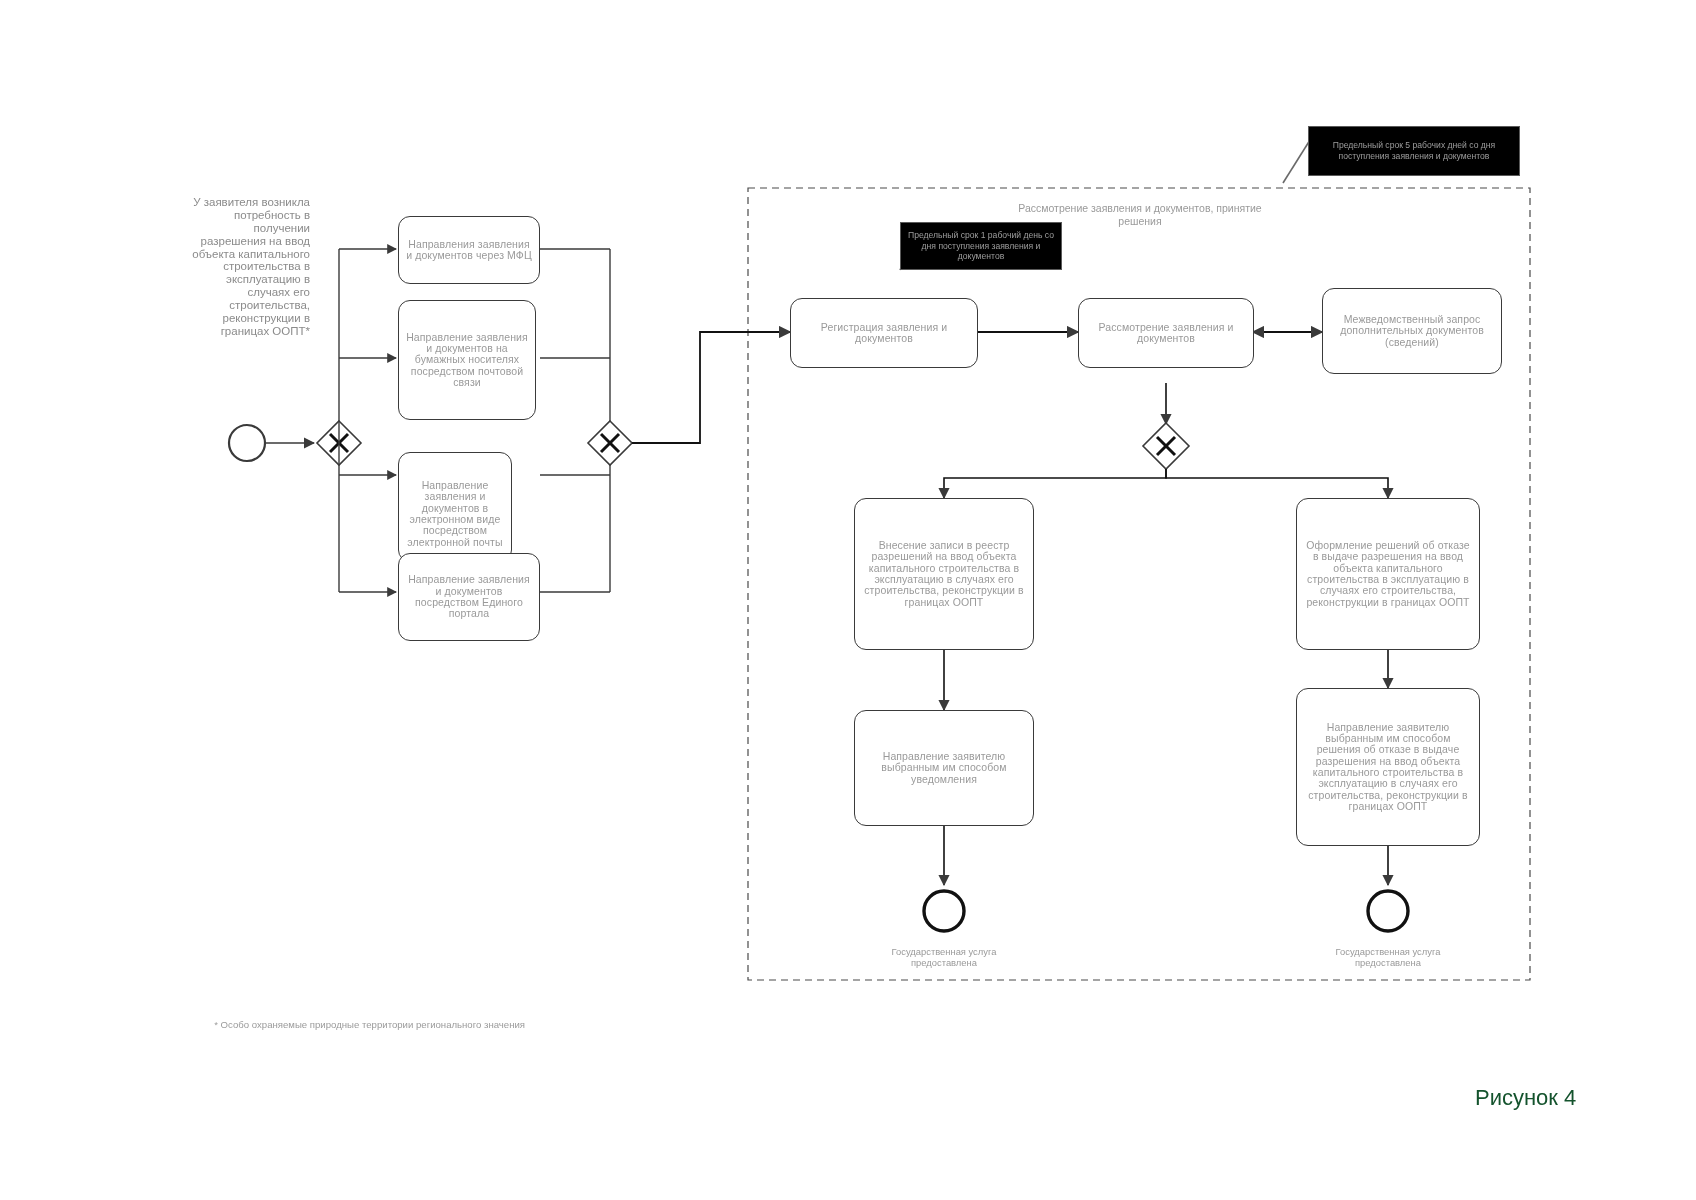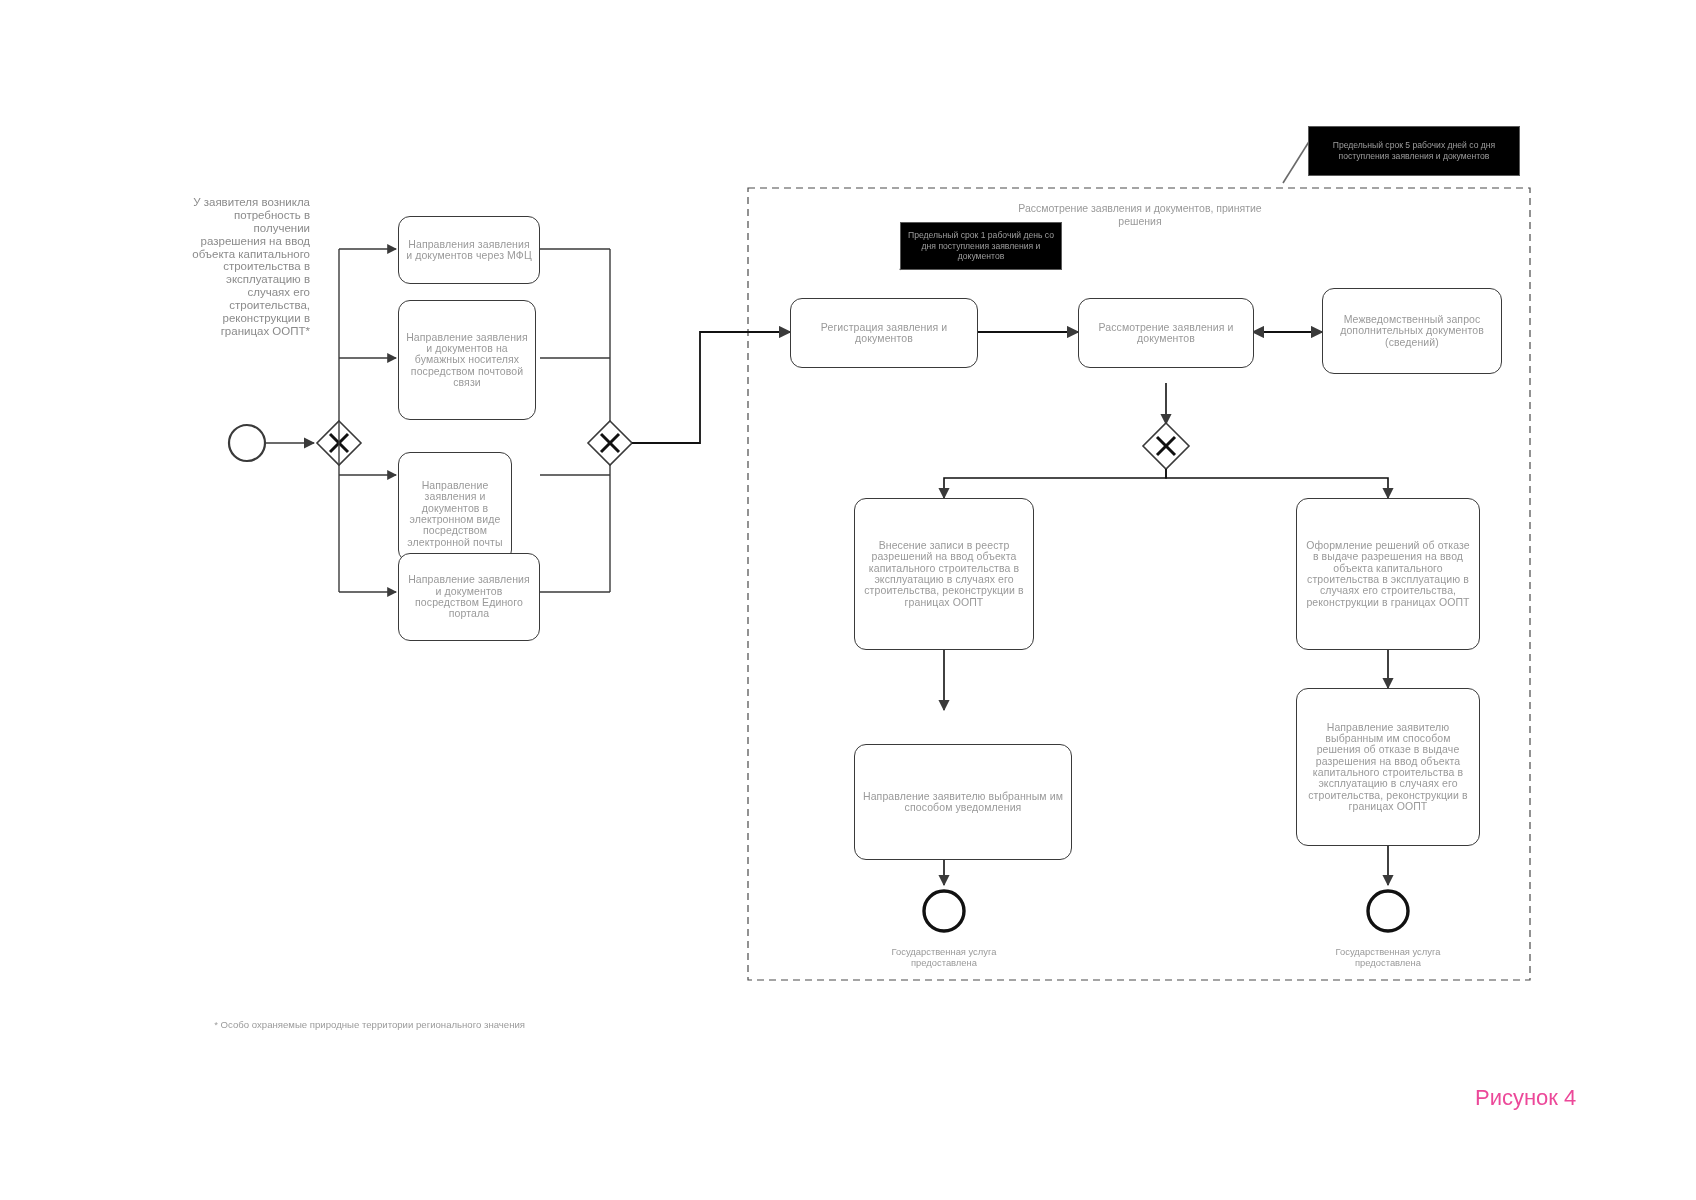--- a/index.html
+++ b/index.html
@@ -82,21 +82,21 @@
   .footnote {
     position: absolute;
     color: #9b9b9b;
     font-size: 9.6px;
     line-height: 1.5;
     text-align: right;
     width: 320px;
   }
   .figure-caption {
     position: absolute;
-    color: #ec4899;
+    color: #14532d;
     font-size: 22px;
     font-family: "Liberation Sans", sans-serif;
   }
 </style>
 </head>
 <body>
 
 <div id="canvas">
 
   <svg class="layer" viewBox="0 0 1696 1200" width="1696" height="1200">
@@ -211,21 +211,21 @@
   </div>
 
   <div class="node task" style="left:1322px; top:288px; width:180px; height:86px;">
     <span>Межведомственный запрос дополнительных документов (сведений)</span>
   </div>
 
   <div class="node task" style="left:854px; top:498px; width:180px; height:152px;">
     <span>Внесение записи в реестр разрешений на ввод объекта капитального строительства в эксплуатацию в случаях его строительства, реконструкции в границах ООПТ</span>
   </div>
 
-  <div class="node task" style="left:854px; top:710px; width:218px; height:116px;margin-top:34px;">
+  <div class="node task" style="left:854px; top:710px; width:180px; height:116px;">
     <span>Направление заявителю выбранным им способом уведомления</span>
   </div>
 
   <div class="node endlabel" style="left:864px; top:940px; width:160px; height:34px;">
     <span>Государственная услуга предоставлена</span>
   </div>
 
   <div class="node task" style="left:1296px; top:498px; width:184px; height:152px;">
     <span>Оформление решений об отказе в выдаче разрешения на ввод объекта капитального строительства в эксплуатацию в случаях его строительства, реконструкции в границах ООПТ</span>
   </div>

